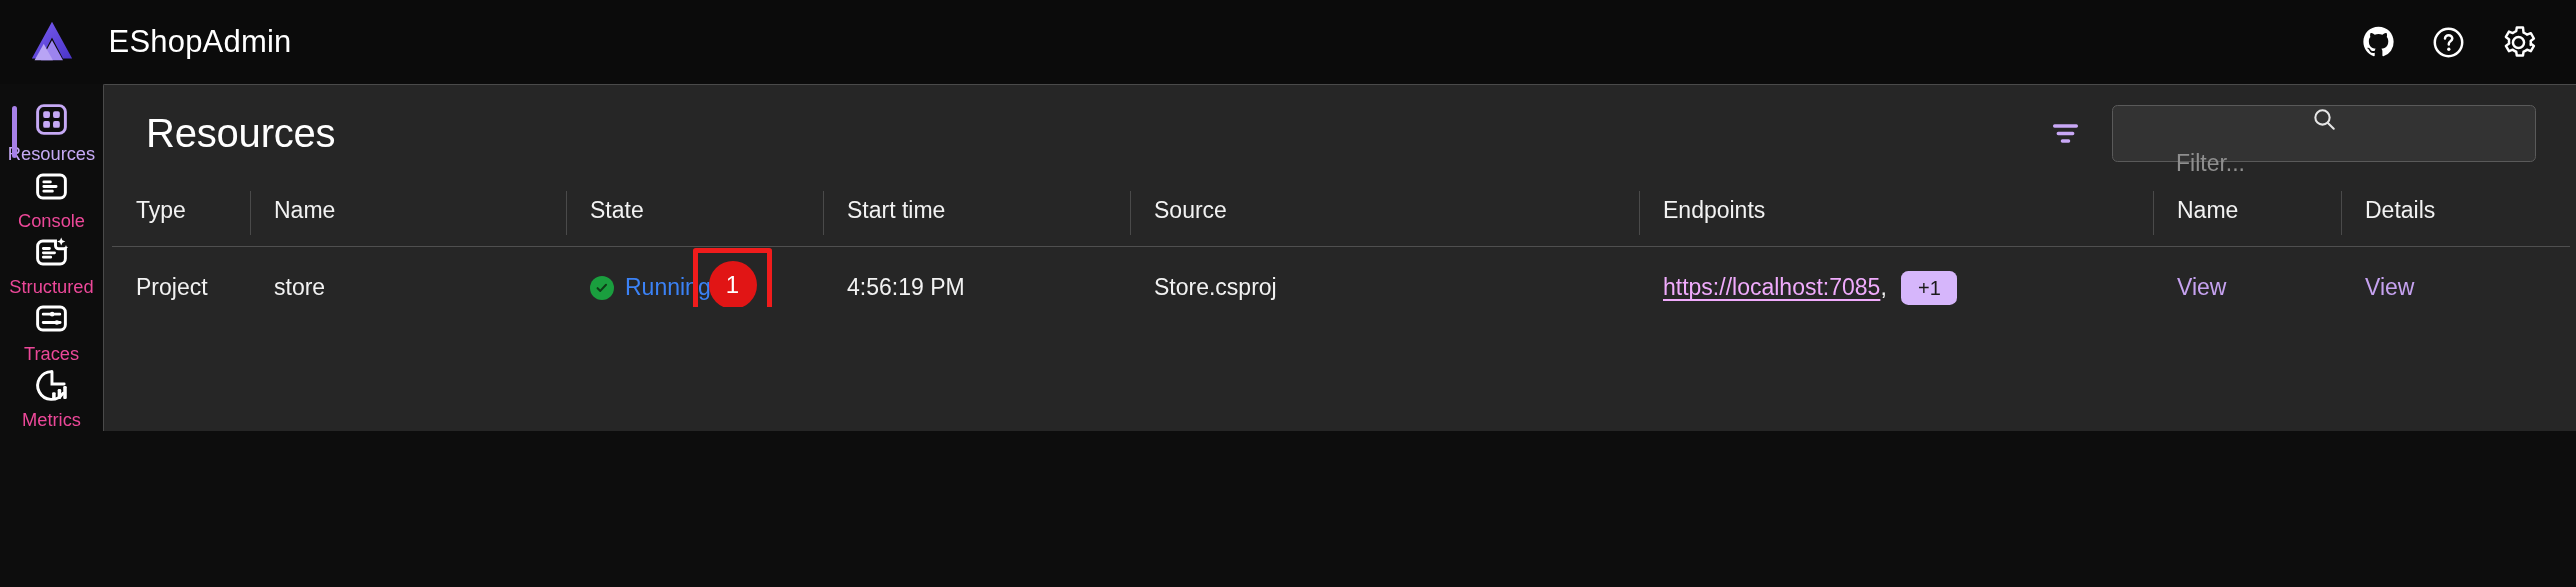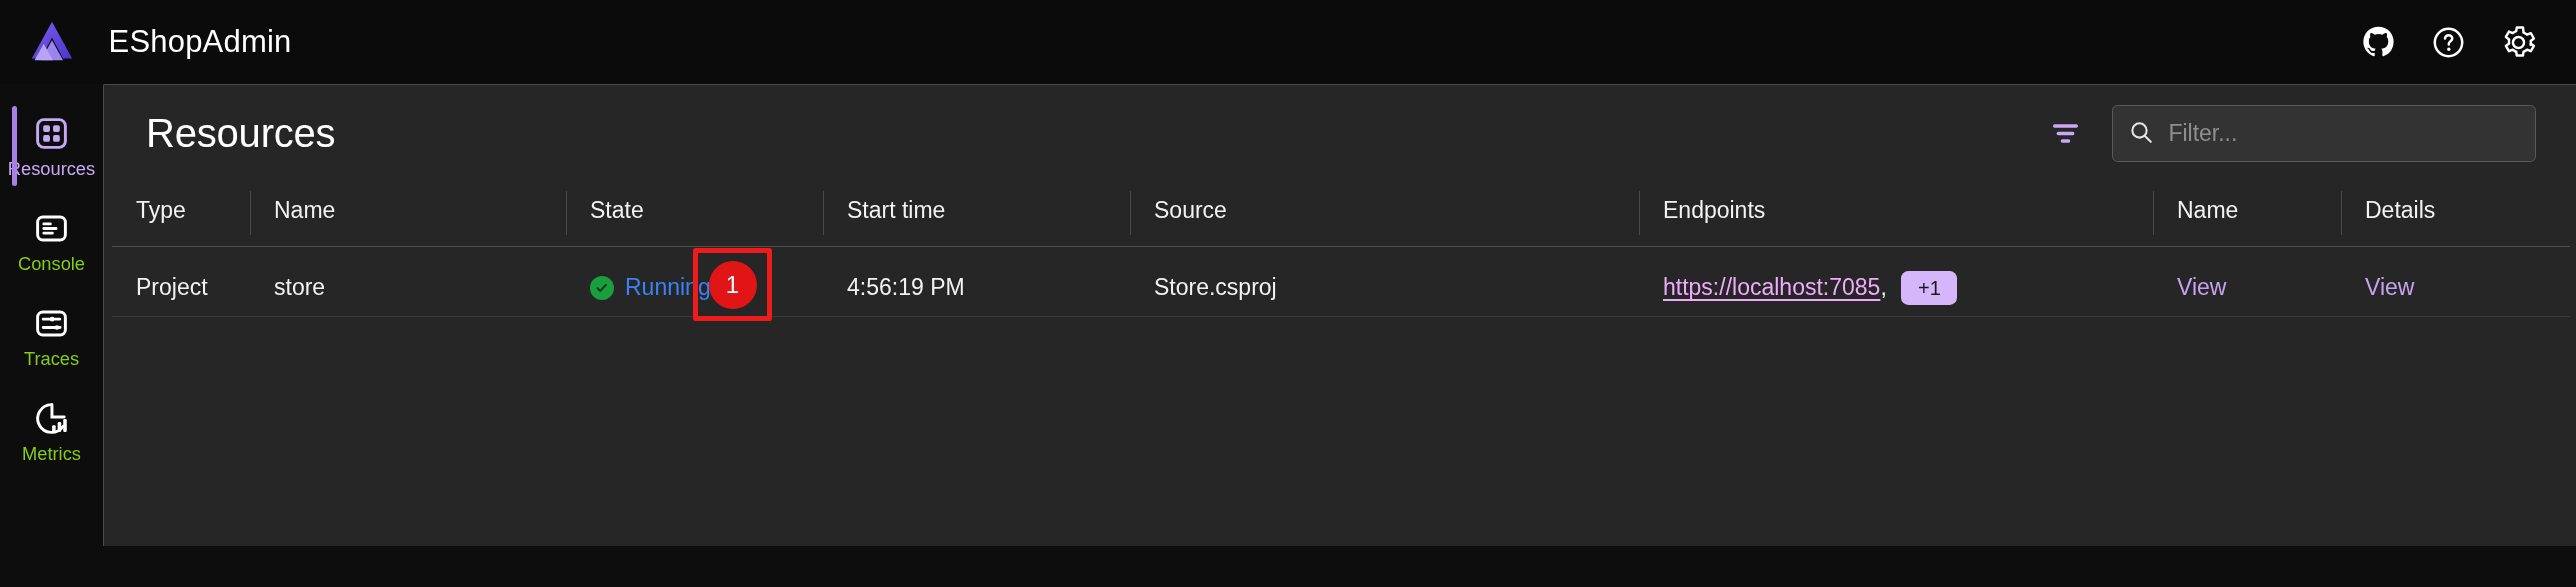--- a/index.html
+++ b/index.html
@@ -8,21 +8,21 @@
     width: 2576px;
     height: 587px;
     background: #0d0d0d;
     font-family: "Liberation Sans", sans-serif;
     overflow: hidden;
   }
 
   #app {
     position: relative;
     width: 2576px;
-    height: 546px;
+    height: 431px;
     background: #0d0d0d;
     display: flex;
     flex-direction: column;
   }
 
   
   .topbar {
     height: 84px;
     min-height: 84px;
     background: #0b0b0b;
@@ -92,21 +92,21 @@
     flex-direction: column;
     align-items: center;
     justify-content: center;
     gap: 6.4px;
     cursor: pointer;
     text-decoration: none;
   }
 
   .nav-item .nav-label {
     font-size: 18.3px;
-    color: #84cc16;
+    color: #ec4899;
     line-height: 1;
   }
 
   .nav-item.active .nav-label { color: #c6a9f5; }
 
   .nav-item.active::before {
     content: "";
     position: absolute;
     left: 12px;
     top: 7.3px;
@@ -172,20 +172,21 @@
     width: 424px;
     height: 57px;
     background: #333333;
     border: 0.9px solid #5a5a5a;
     border-radius: 5.5px;
     display: flex;
     align-items: center;
     padding: 0 14.7px;
     gap: 14.7px;
     cursor: text;
+    flex-direction: column;
   }
 
   .search-input {
     flex: 1;
     background: transparent;
     border: none;
     outline: none;
     color: #e8e8e8;
     font-size: 23px;
     font-family: "Liberation Sans", sans-serif;
@@ -382,20 +383,31 @@
       <div class="nav-item">
         <span class="nav-icon">
           <svg width="37" height="37" viewBox="0 0 24 24" aria-hidden="true">
             <rect x="3" y="4.5" width="18" height="15" rx="3.4" fill="none" stroke="#ffffff" stroke-width="1.9"></rect>
             <path d="M7 9h4.3M7 12h8M7 15h5.6" stroke="#ffffff" stroke-width="1.8" stroke-linecap="round"></path>
           </svg>
         </span>
         <span class="nav-label">Console</span>
       </div>
 
+      <div class="nav-item">
+        <span class="nav-icon">
+          <svg width="37" height="37" viewBox="0 0 24 24" aria-hidden="true">
+            <path d="M3 7.9a3.4 3.4 0 0 1 3.4-3.4h8.2v3.1a2 2 0 0 0 2 2H21v6.5a3.4 3.4 0 0 1-3.4 3.4H6.4A3.4 3.4 0 0 1 3 16.1z" fill="none" stroke="#ffffff" stroke-width="1.9"></path>
+            <path d="M6.7 9.4h4M6.7 12.2h7.3M6.7 15h4.8" stroke="#ffffff" stroke-width="1.8" stroke-linecap="round"></path>
+            <path d="M18.3 2.2l.78 1.88 1.88.78-1.88.78-.78 1.88-.78-1.88-1.88-.78 1.88-.78z" fill="#ffffff"></path>
+            <path d="M21.4 7.2l.44 1.02 1.02.44-1.02.44-.44 1.02-.44-1.02-1.02-.44 1.02-.44z" fill="#ffffff"></path>
+          </svg>
+        </span>
+        <span class="nav-label">Structured</span>
+      </div>
 
       <div class="nav-item">
         <span class="nav-icon">
           <svg width="37" height="37" viewBox="0 0 24 24" aria-hidden="true">
             <rect x="3" y="4.5" width="18" height="15" rx="3.4" fill="none" stroke="#ffffff" stroke-width="1.9"></rect>
             <path d="M6.6 9.2h4.4M6.6 14.6h7.6" stroke="#ffffff" stroke-width="1.8" stroke-linecap="round"></path>
             <path d="M13.6 9.2h3.8M16.6 14.6h1" stroke="#ffffff" stroke-width="1.8" stroke-linecap="round"></path>
             <circle cx="12.4" cy="9.2" r="1.5" fill="#ffffff"></circle>
             <circle cx="15.5" cy="14.6" r="1.5" fill="#ffffff"></circle>
           </svg>

